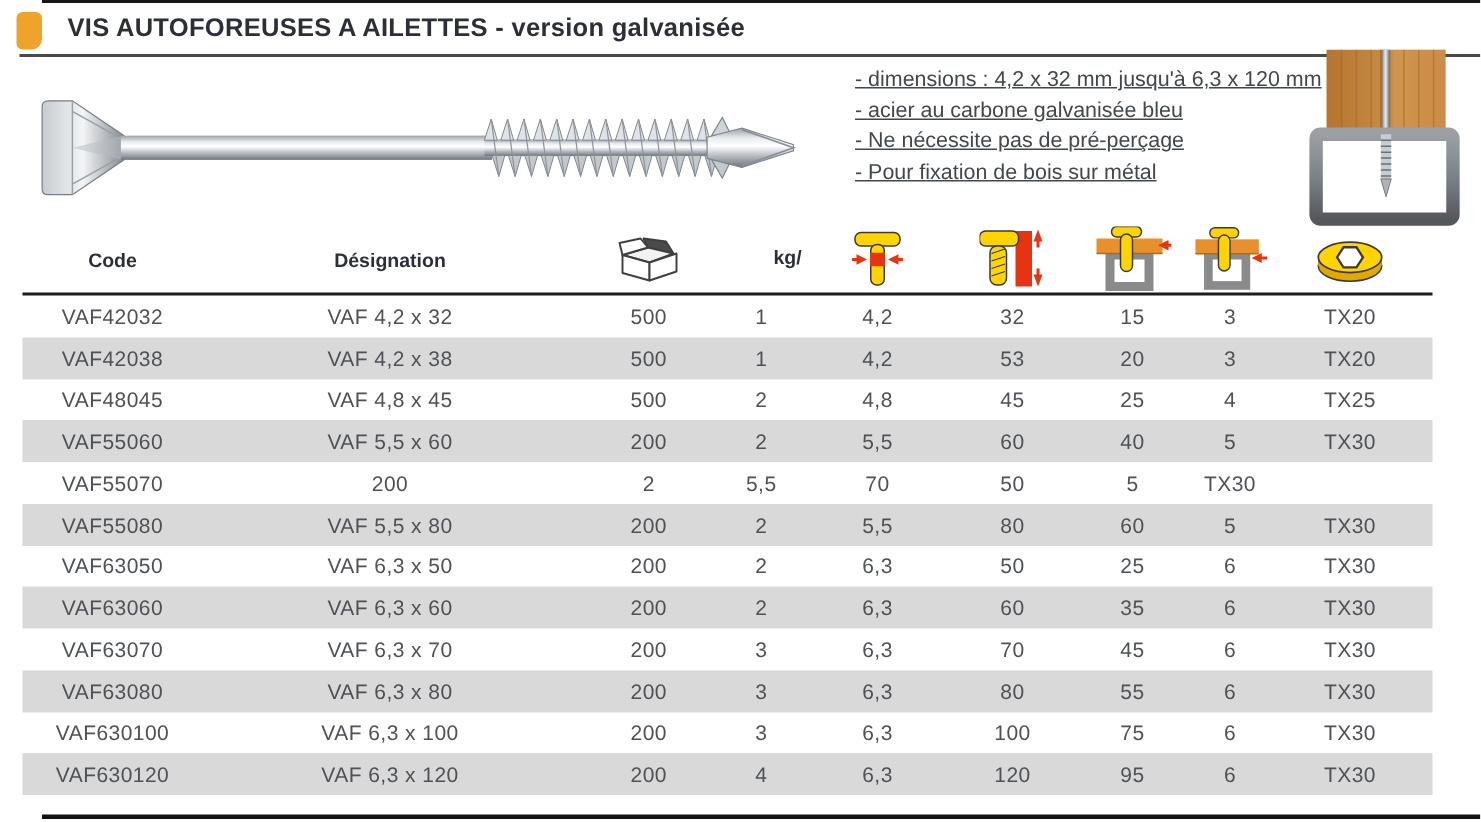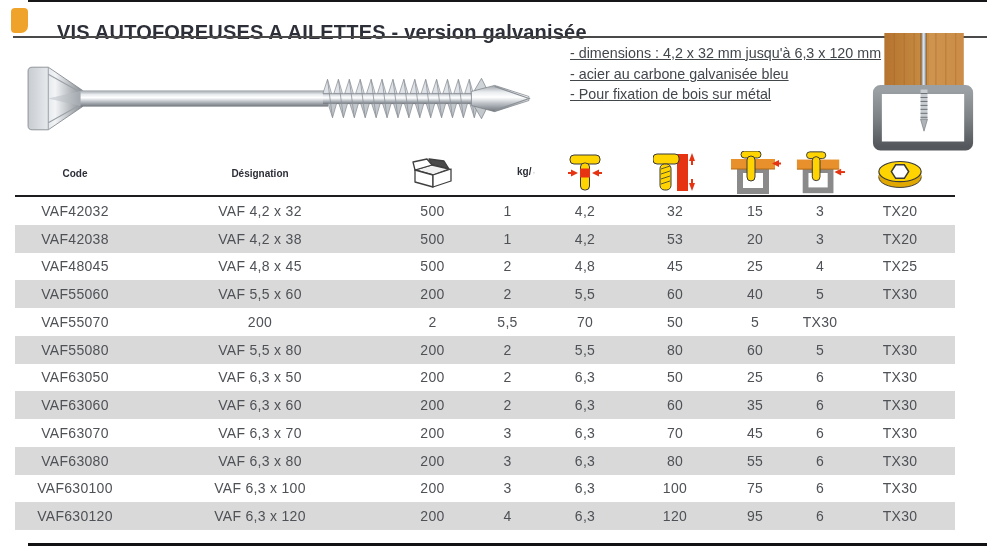--- a/index.html
+++ b/index.html
@@ -2,31 +2,31 @@
 <html style="--accent: #F0A32A; --shade: #D9D9D9; --yellow: #FFD401; --red: #E63312; --wood: #E8912C; --metal: #8A8A8A; --titlecol: #2D2F38; --bodycol: #42474C;"><head>
 <meta charset="utf-8">
 <style>
   html,body{margin:0;padding:0;}
   .page{position:relative;width:987px;height:548px;background:#ffffff;overflow:hidden;
         font-family:"Liberation Sans",sans-serif;}
   .topline{position:absolute;left:28px;right:0;top:0;height:2px;background:#17171a;}
   .botline{position:absolute;left:28px;right:0;top:543px;height:3px;background:#121215;}
   .accent-square{position:absolute;left:11px;top:8px;width:17px;height:25px;
         background:var(--accent,#F0A32A);border-radius:4px 4px 7px 4px;}
-  .title{position:absolute;left:45px;top:9px;margin:12px;font-size:20px;font-weight:bold;
+  .title{position:absolute;left:45px;top:9px;margin:0;font-size:17px;font-weight:bold;
         letter-spacing:.2px;color:var(--titlecol,#2D2F38);white-space:nowrap;}
   .title-rule{position:absolute;left:13px;right:0;top:36px;height:1.5px;background:#494949;}
   .screw-img{position:absolute;left:22px;top:50px;width:510px;height:96px;}
   .features{position:absolute;left:570px;top:43px;color:var(--bodycol,#42474C);
         font-size:14.3px;line-height:20.6px;white-space:nowrap;text-decoration:underline;}
   .app-photo{position:absolute;left:866px;top:33px;width:120px;height:119px;}
   .tgrid{display:grid;grid-template-columns:120px 250px 95px 55px 100px 80px 80px 50px 110px;}
   .thead{position:absolute;left:15px;top:150px;width:940px;height:46px;align-items:center;}
   .thead .cell{display:flex;align-items:center;justify-content:center;}
-  .th{font-size:10px;font-weight:bold;color:#2D2F38;}
+  .th{font-size:13px;font-weight:bold;color:#2D2F38;}
   .kgcell{display:flex;align-items:flex-end;justify-content:center;gap:2px;margin-left:37px;}
   .kgcell .th{margin-bottom:3px;}
   .hline{position:absolute;left:15px;top:195px;width:940px;height:1.5px;background:#1d1d20;}
   .tbody{position:absolute;left:15px;top:197px;width:940px;}
   .trow{height:27.75px;align-items:center;}
   .trow.shade{background:var(--shade,#D9D9D9);}
   .trow .cell{text-align:center;font-size:14px;color:#4E5156;letter-spacing:.3px;}
   svg{display:block;}
 </style>
 </head>
@@ -105,20 +105,21 @@
       </g>
     <path d="M448,40 L455,28 L462,42 Z" fill="#cfd4d9" stroke="#7a8086" stroke-width="0.7"></path>
     <path d="M448,56 L455,68 L462,54 Z" fill="#c3c8cd" stroke="#7a8086" stroke-width="0.7"></path>
     <path d="M445,41 L468,35 L502,46 L502,50 L468,61 L445,55 Z" fill="url(#met)" stroke="#7a8086" stroke-width="0.7"></path>
     <path d="M468,36 L502,48 L468,60" fill="none" stroke="#8b9197" stroke-width="1.2"></path>
   </svg>
 
   <div class="features">
     <div>- dimensions : 4,2 x 32 mm jusqu'à 6,3 x 120 mm</div>
     <div>- acier au carbone galvanisée bleu</div>
+    <div>- Ne nécessite pas de pré-perçage</div>
     <div>- Pour fixation de bois sur métal</div>
   </div>
 
   <svg class="app-photo" viewBox="0 0 118 120">
     <defs>
       <linearGradient id="wood" x1="0" y1="0" x2="1" y2="0">
         <stop offset="0" stop-color="#B5742F"></stop>
           <stop offset="0.55" stop-color="#C98E46"></stop>
         <stop offset="1" stop-color="#C17F37"></stop>
       </linearGradient>

